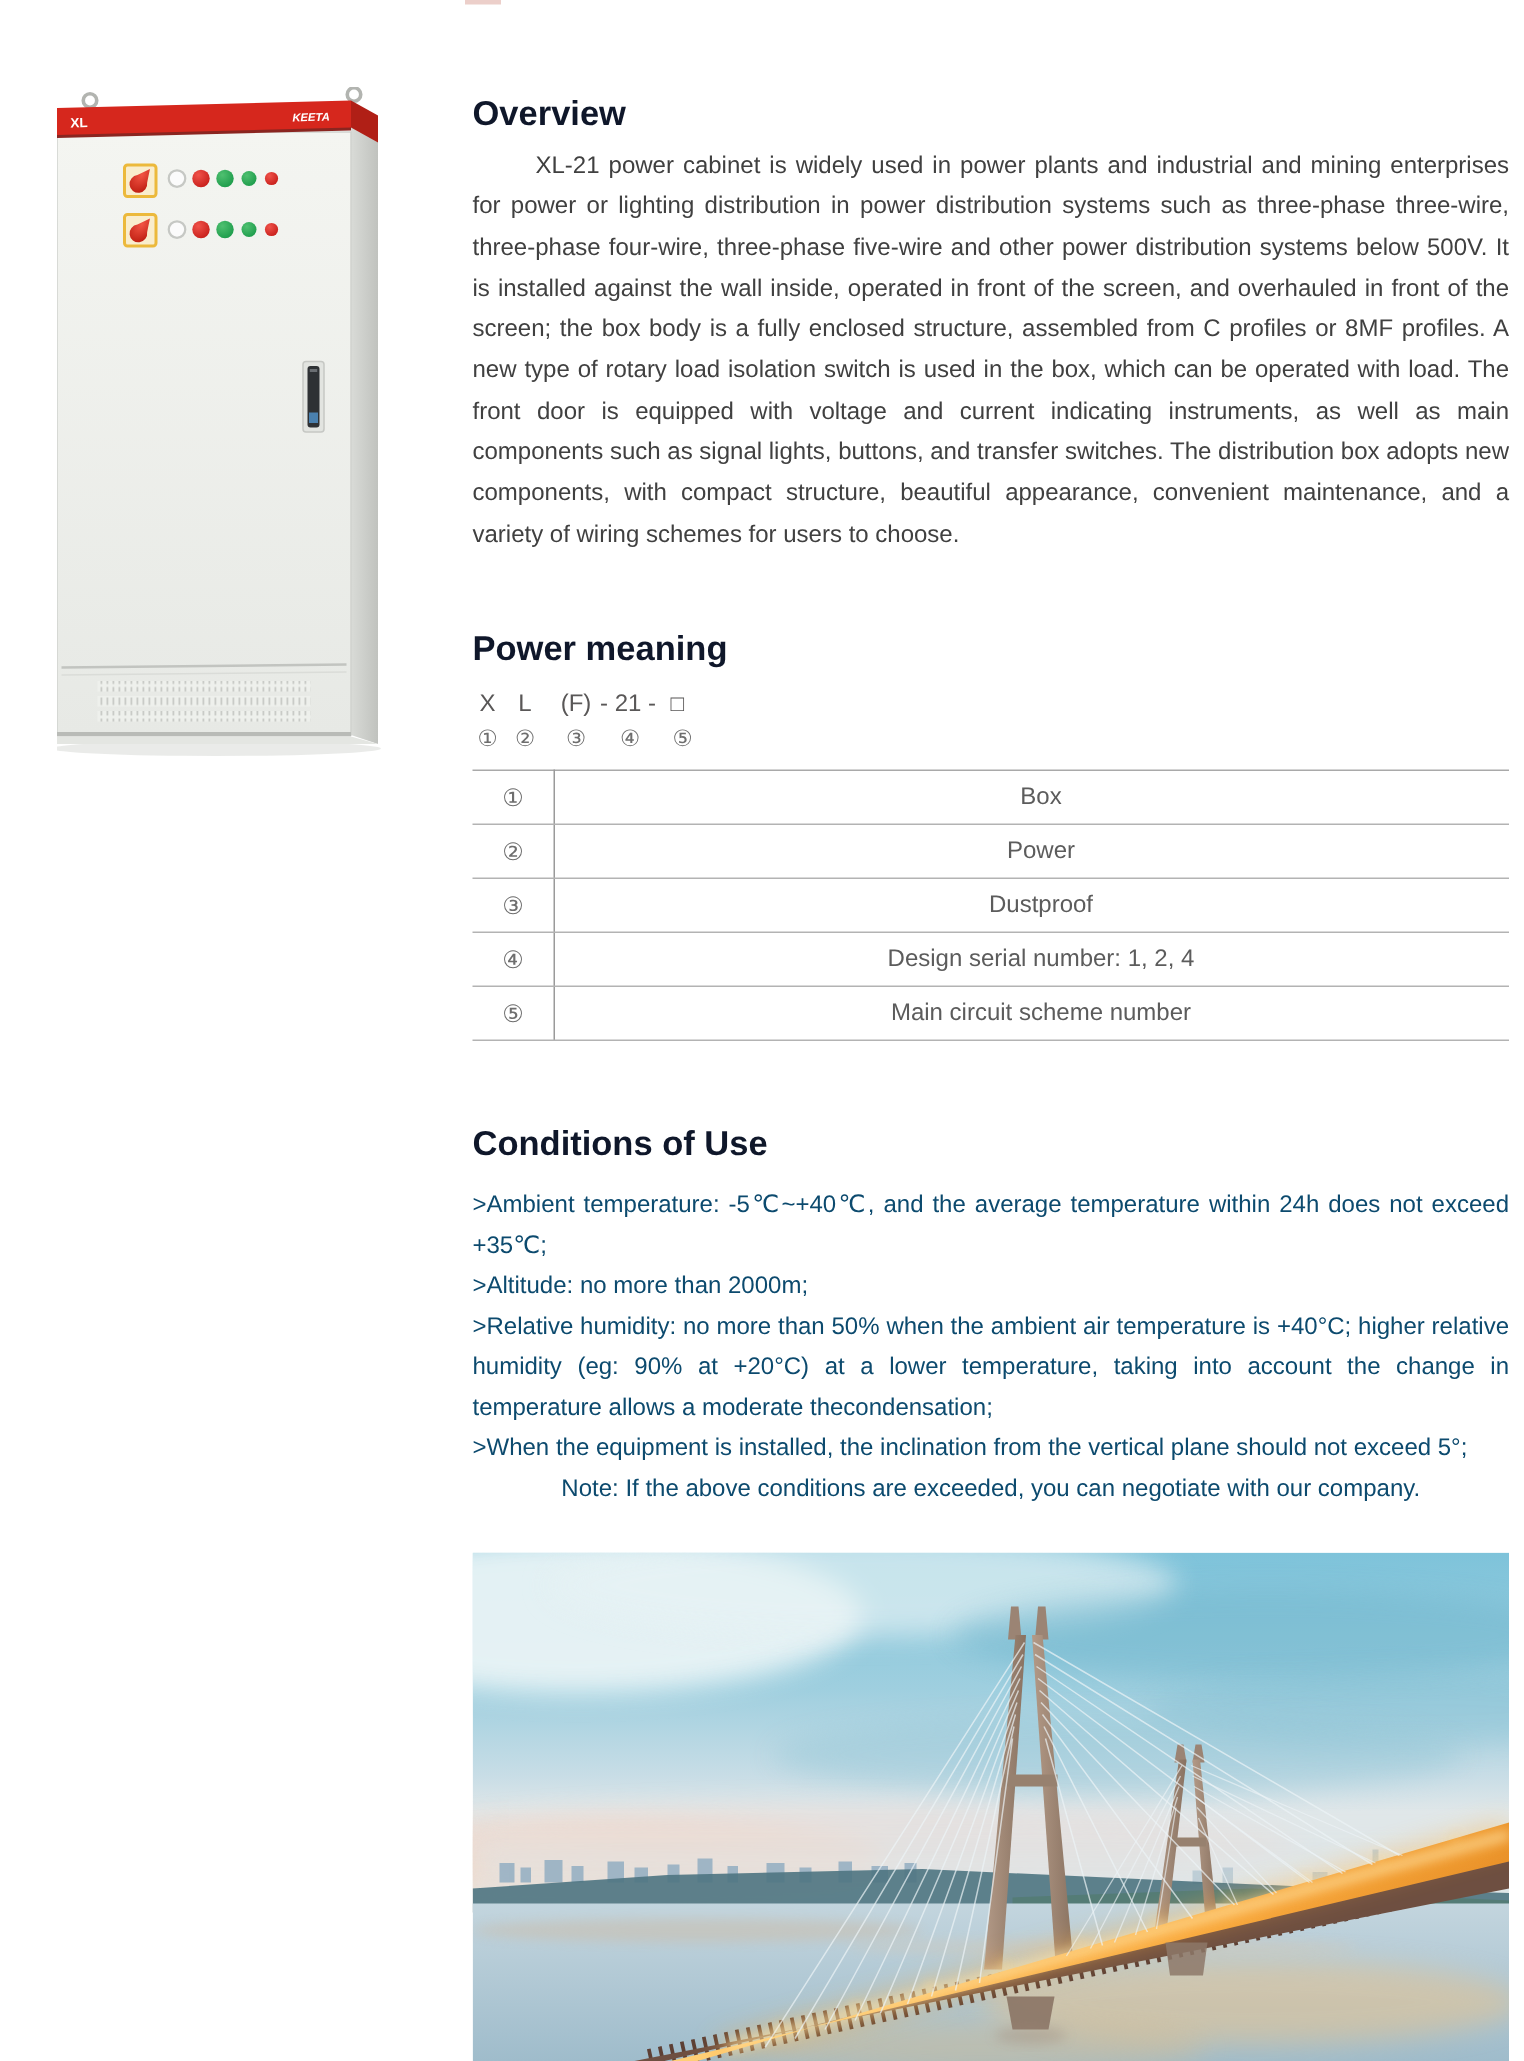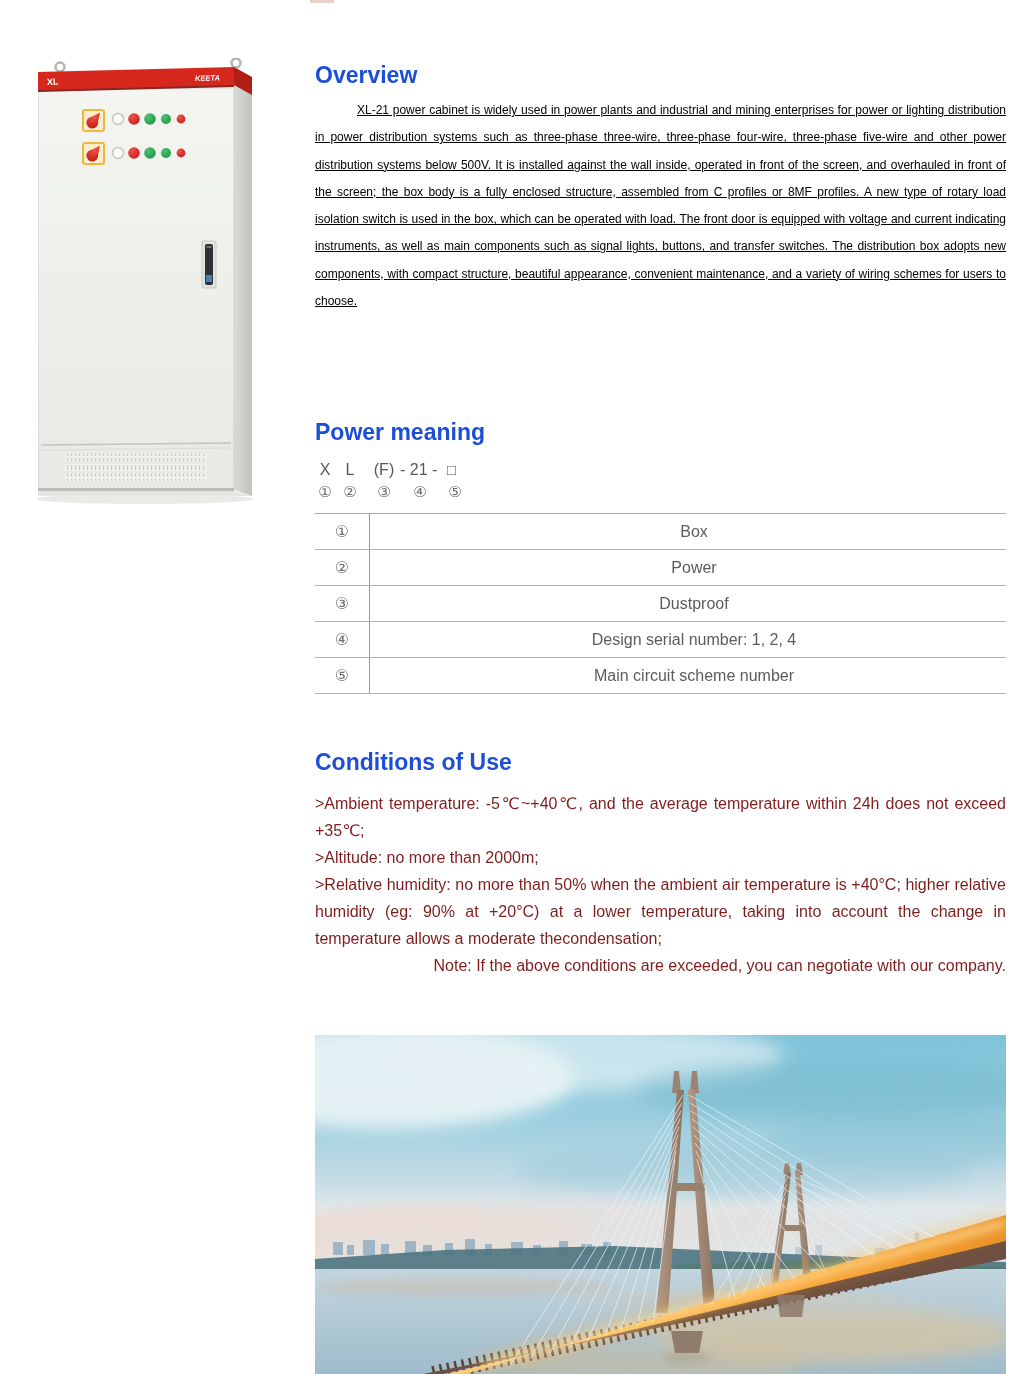--- a/index.html
+++ b/index.html
@@ -6,41 +6,41 @@
   .page{position:relative;width:1016px;height:1374px;background:#fff;overflow:hidden;
         font-family:"Liberation Sans","DejaVu Sans",sans-serif;color:#5f5f5f;}
   .artifact{position:absolute;left:310px;top:0;width:24px;height:3px;background:#eccfca;}
 
   
   .figure{position:absolute;left:38px;top:58px;width:222px;height:448px;}
   .figure svg{display:block;}
 
   
   .col{position:absolute;left:315px;width:691px;}
-  .h-red{position:absolute;left:315px;margin:0;font-size:23px;font-weight:bold;color:#1d4ed8;}
+  .h-red{position:absolute;left:315px;margin:0;font-size:23px;font-weight:bold;color:#0f172a;}
   #overview-title{top:62px;}
-  #overview-body{top:97px;margin:0;font-size:12px;line-height:27.3px;text-align:justify;
-                 text-indent:42px;color:#000000;text-decoration:underline;}
+  #overview-body{top:97px;margin:0;font-size:16px;line-height:27.3px;text-align:justify;
+                 text-indent:42px;color:#404040;}
   #model-title{top:419px;}
   .code-row{top:461px;height:22px;font-size:16px;color:#595757;}
   .code-row span{position:absolute;top:0;}
   .marker-row{top:483px;height:20px;font-size:15px;color:#6e6e6e;}
   .marker-row span{position:absolute;top:0;width:20px;text-align:center;}
 
   table.model{position:absolute;left:315px;top:513px;width:691px;border-collapse:collapse;}
   table.model tr{height:36px;}
   table.model tr td{border-bottom:1px solid #b3b3b3;}
   table.model tr:first-child td{border-top:1px solid #a9a9a9;}
   td.mk{width:52px;text-align:center;font-size:16px;color:#6e6e6e;border-right:1px solid #9a9a9a;}
   td.ds{padding-left:13px;font-size:16px;color:#5c5c5c;text-align:center;}
 
   #conditions-title{top:749px;text-align:right;}
-  #conditions-body{top:790px;font-size:16px;line-height:27px;color:#7f1d1d;}
+  #conditions-body{top:790px;font-size:16px;line-height:27px;color:#0c4a6e;}
   #conditions-body p{margin:0;text-align:justify;}
-  #conditions-body p.no-just{text-align:right;}
+  #conditions-body p.no-just{text-align:center;}
 
   
   .photo{position:absolute;left:315px;top:1035px;width:691px;height:339px;overflow:hidden;}
   .photo svg{display:block;}
 </style>
 </head>
 <body>
 
 <div class="page">
   <div class="artifact"></div>
@@ -183,20 +183,21 @@
       <td class="ds">Main circuit scheme number</td>
     </tr>
   </tbody>
     </table>
 
   <h2 class="h-red" id="conditions-title">Conditions of Use</h2>
   <div class="col" id="conditions-body">
     <p>&gt;Ambient temperature: -5℃~+40℃, and the average temperature within 24h does not exceed +35℃;</p>
     <p>&gt;Altitude: no more than 2000m;</p>
     <p>&gt;Relative humidity: no more than 50% when the ambient air temperature is +40°C; higher relative humidity (eg: 90% at +20°C) at a lower temperature, taking into account the change in temperature allows a moderate thecondensation;</p>
+    <p>&gt;When the equipment is installed, the inclination from the vertical plane should not exceed 5°;</p>
     <p class="no-just">Note: If the above conditions are exceeded, you can negotiate with our company.</p>
   </div>
 
   <div class="photo">
     <svg width="691" height="339" viewBox="0 0 691 339" preserveAspectRatio="none">
       <defs>
         <linearGradient id="skyG" x1="0" y1="0" x2="0" y2="1">
           <stop offset="0" stop-color="#7ec3da"></stop>
           <stop offset="0.38" stop-color="#9fcfdf"></stop>
           <stop offset="0.62" stop-color="#c8dde6"></stop>

